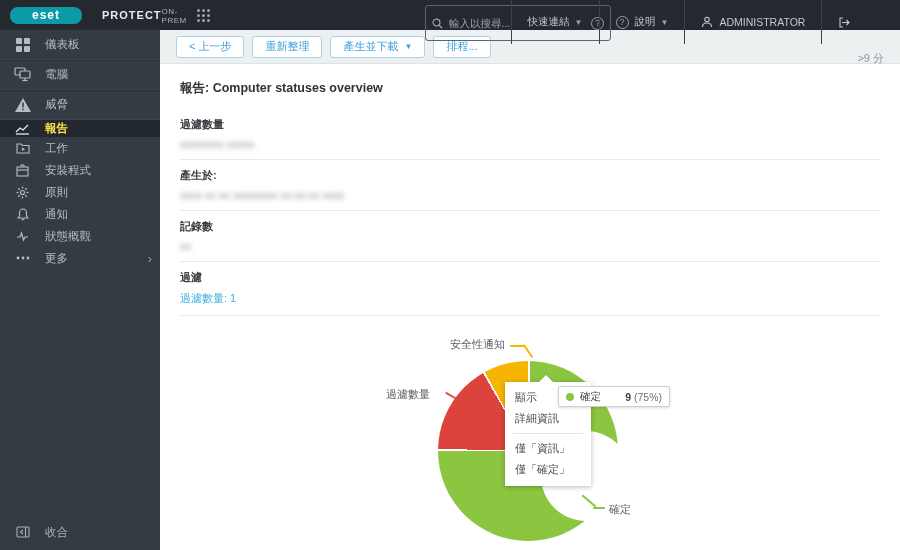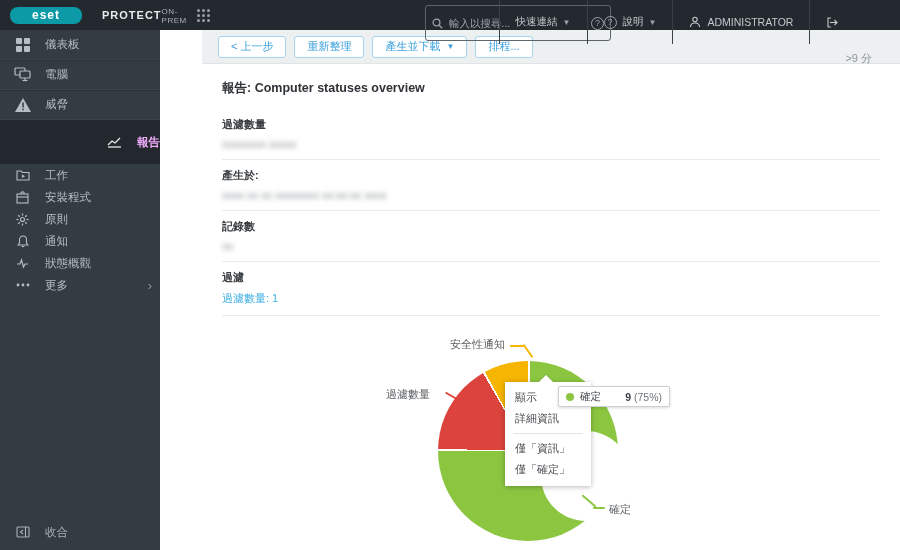--- a/index.html
+++ b/index.html
@@ -13,44 +13,44 @@
   .logo-badge { background:#0b9aa6; color:#fff; font-weight:bold; font-size:12px; padding:1px 22px 2px; border-radius:8px; letter-spacing:1px;text-align:center; }
   .brand-product { color:#e8eaec; font-size:11px; letter-spacing:1px; margin-left:20px; font-weight:bold; }
   .brand-edition { color:#aab1b6; font-size:8px; letter-spacing:.5px; margin-top:1px; }
   .apps-grid { margin-left:10px; display:grid; grid-template-columns:repeat(3,3px); grid-gap:2px; cursor:pointer; }
   .apps-grid i { width:3px; height:3px; background:#9aa1a7; border-radius:50%; }
   .tb-search { position:absolute; left:425px; top:5px; width:186px; height:36px; border:1px solid #5d656c; border-radius:3px; display:flex; align-items:center; padding:0 6px; }
   .tb-search svg { flex:none; }
   .tb-search input { flex:1; background:transparent; border:none; outline:none; color:#cfd4d8; font-size:10.5px; margin-left:6px; font-family:inherit; }
   .tb-search input::placeholder { color:#9aa1a7; }
   .circle-q { flex:none; width:13px; height:13px; border:1px solid #9aa1a7; border-radius:50%; color:#9aa1a7; font-size:9px; line-height:11px; text-align:center; cursor:pointer; }
-  .tb-right { position:absolute; right:12px; top:0; height:44px; display:flex; align-items:stretch; }
+  .tb-right { position:absolute; right:0; top:0; height:44px; display:flex; align-items:stretch; }
   .tb-sep { width:1px; background:#3a4147; margin:0; }
   .tb-item { display:flex; align-items:center; padding:0 16px; color:#c3c9cd; font-size:10.5px; cursor:pointer; white-space:nowrap; }
   .tb-item .caret { font-size:8px; margin-left:5px; color:#9aa1a7; }
   .tb-item svg { margin-right:6px; }
   .logout-txt { display:flex; flex-direction:column; line-height:10px;gap:48px; }
   .logout-txt .l2 { font-size:11px; color:#8f969c; margin-top:14px; }
 
   
   .sidebar { position:absolute; left:0; top:30px; width:160px; height:520px; background:#333b43; z-index:20; }
   .nav-item { display:flex; align-items:center; color:#b6bdc3; cursor:pointer; position:relative; }
   .nav-item.big { height:30px; border-bottom:1px solid #3c444c; box-shadow:0 1px 0 rgba(0,0,0,.15); }
   .nav-item.small { height:22px; }
   .nav-item .ico { width:45px; display:flex; justify-content:center; align-items:center; flex:none; }
   .nav-item .lbl { font-size:11.5px; }
-  .nav-item.selected { background:#22282d; color:#f0abfc; height:44px;justify-content:flex-end; }
+  .nav-item.selected { background:#22282d; color:#fde047; height:17px; }
   .nav-item.selected .lbl { font-weight:bold; }
   .nav-item .chev { position:absolute; right:8px; color:#8f969c; font-size:13px; }
   .collapse-item { position:absolute; bottom:6px; left:0; width:176px; height:24px; display:flex; align-items:center; color:#aab1b6; cursor:pointer; }
   .collapse-item .ico { width:45px; display:flex; justify-content:center; }
   .collapse-item .lbl { font-size:11.5px; }
 
   
-  .main { position:absolute; left:160px; top:30px; width:740px; height:520px; background:#fff;padding-left:42px; }
+  .main { position:absolute; left:160px; top:30px; width:740px; height:520px; background:#fff; }
   .toolbar { height:34px; background:#edf0f1; display:flex; align-items:center; padding-left:16px; border-bottom:1px solid #e0e4e6; }
   .btn { background:#fff; border:1px solid #a9d3ec; color:#3aa0dc; font-size:11px; border-radius:3px; height:22px; padding:0 12px; margin-right:8px; cursor:pointer; display:flex; align-items:center; font-family:inherit; }
   .btn .caret { font-size:8px; margin-left:6px; }
 
   .content { padding:16px 20px 0 20px; }
   .report-title { font-size:12.5px; font-weight:bold; color:#2f3337; padding-bottom:12px; }
   .field { padding:8px 0 9px; border-bottom:1px solid #e8ebec; }
   .field .f-label { font-size:11px; color:#3c4044; font-weight:bold; margin-bottom:6px; }
   .field .f-value { font-size:11px; color:#8a9094; }
   .blurred { filter:blur(2.5px); user-select:none; }

